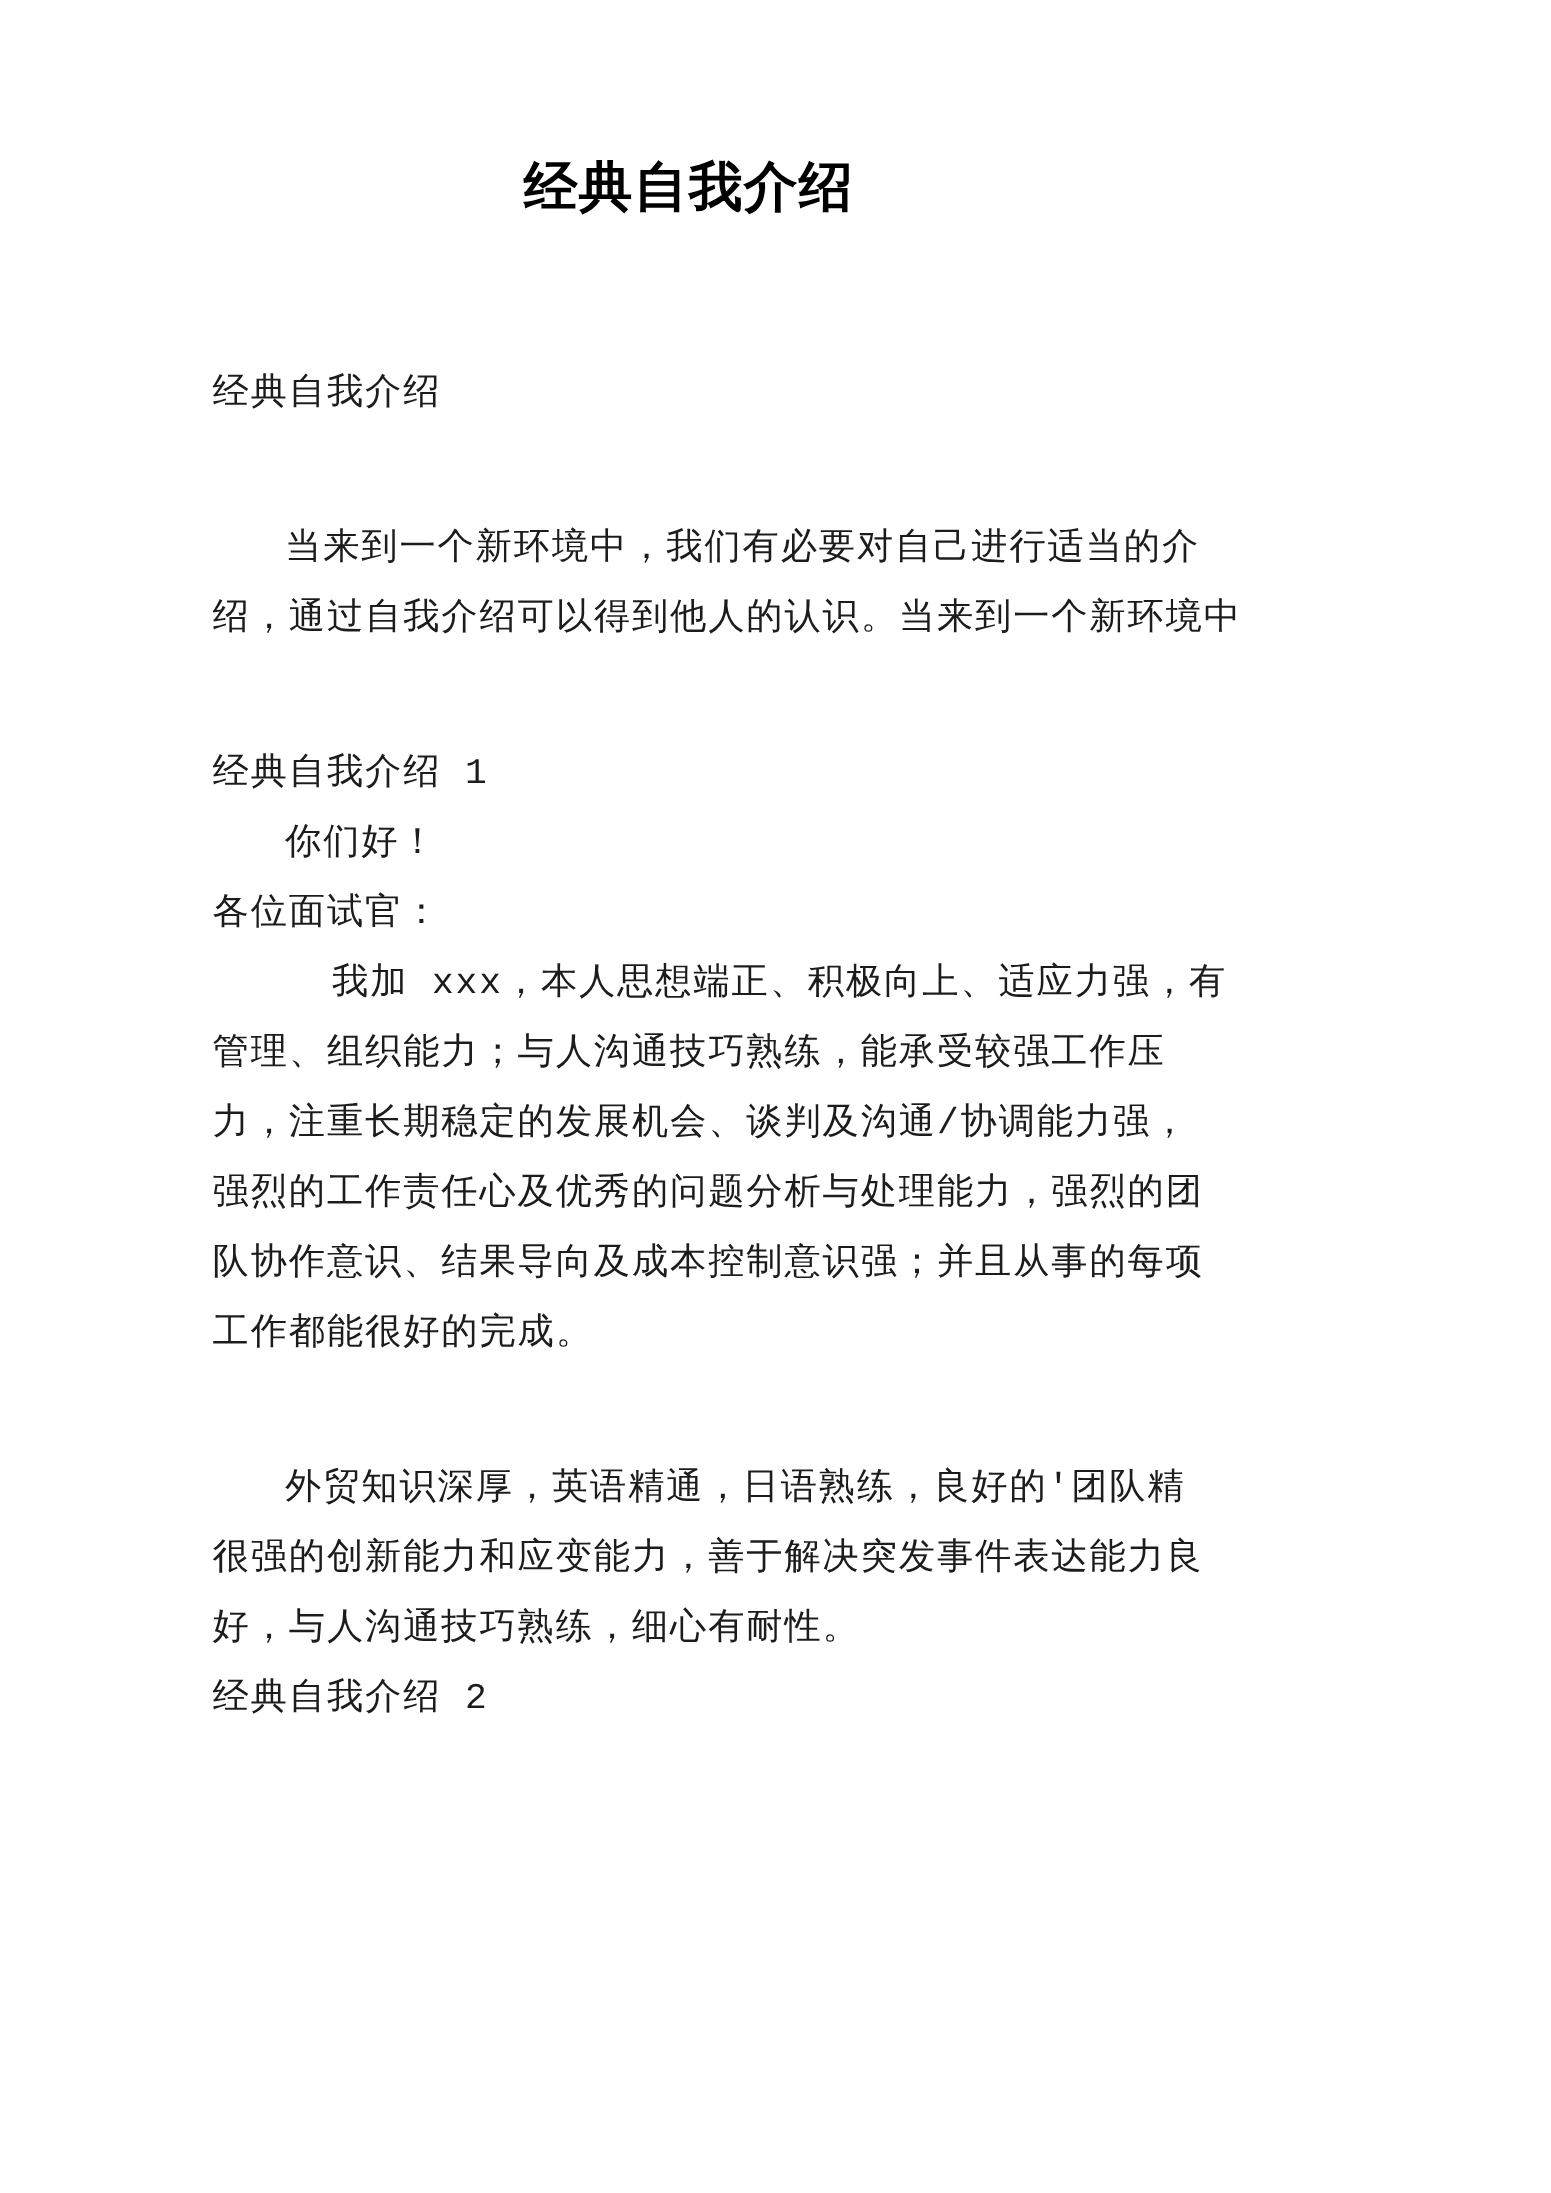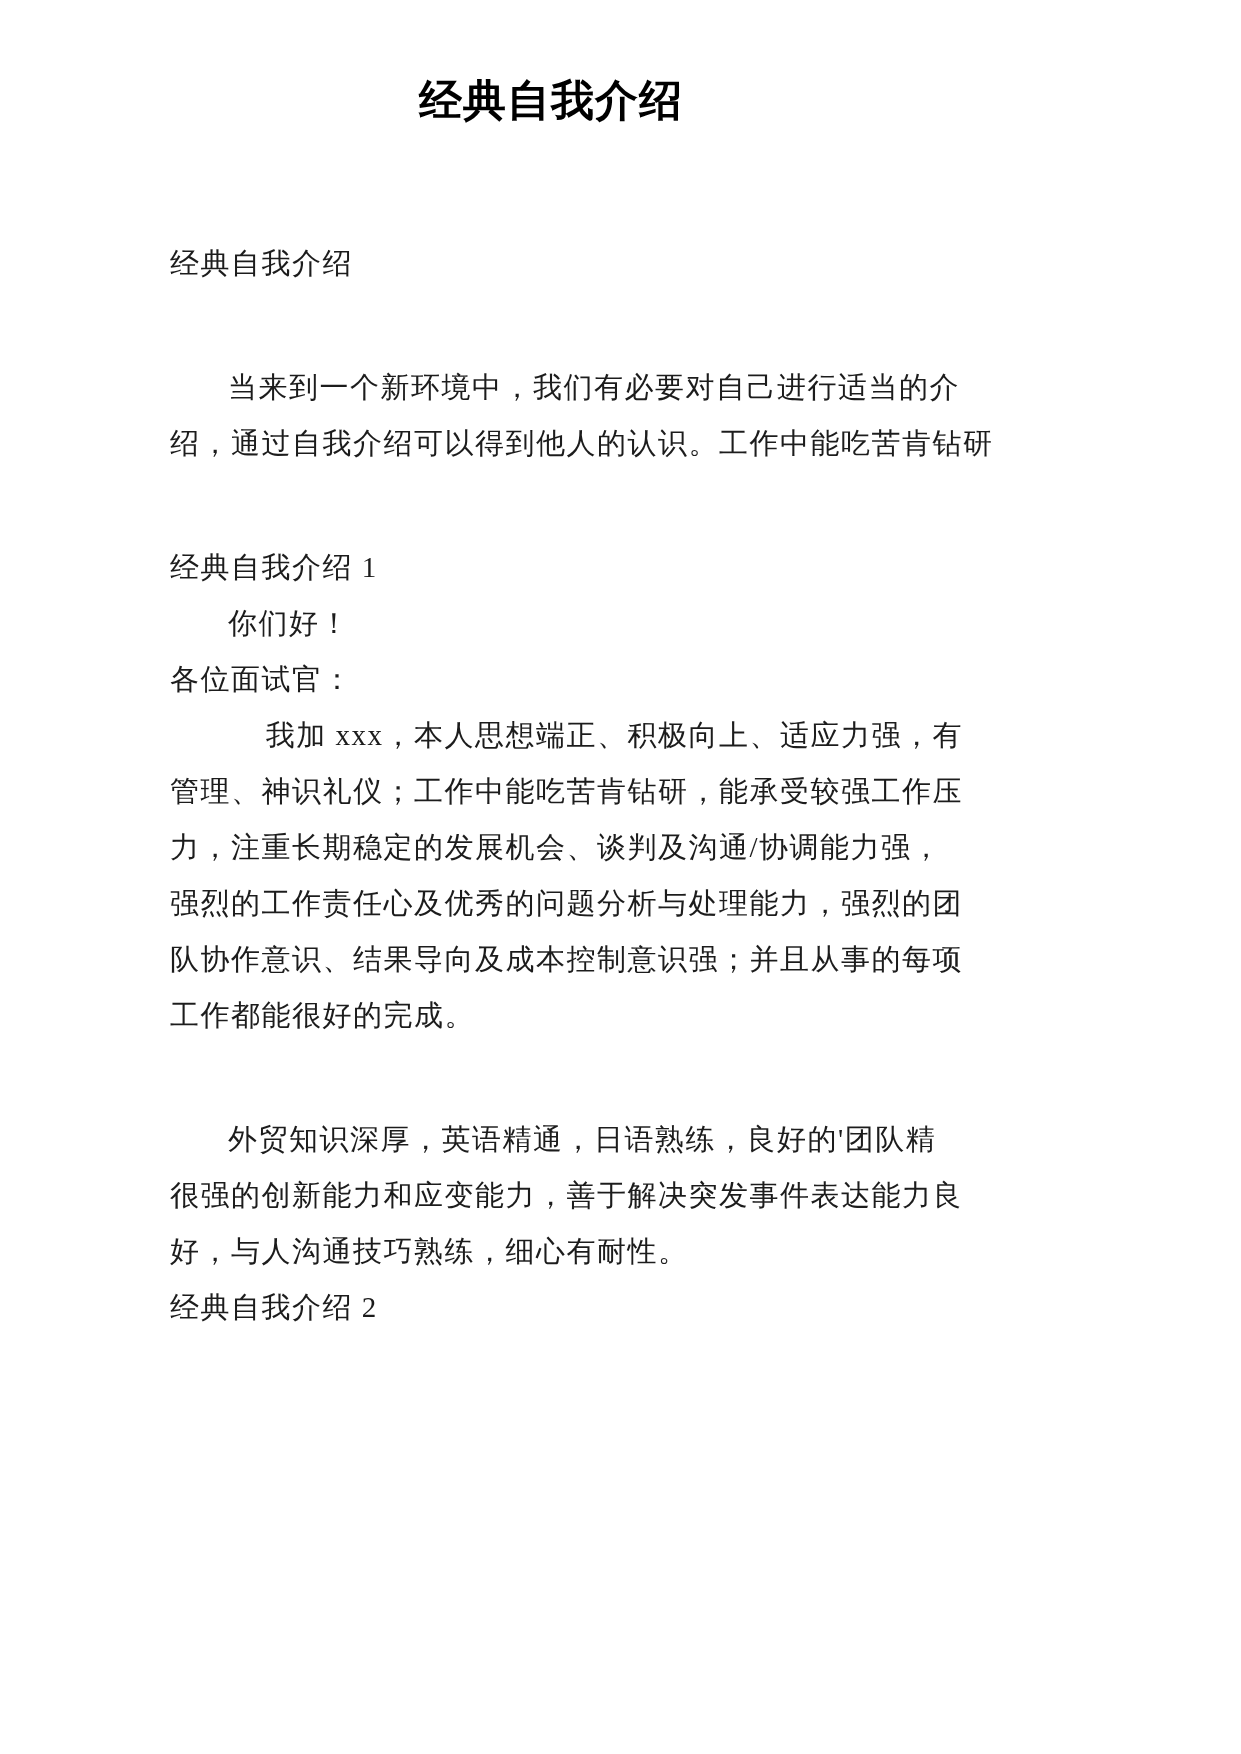--- a/index.html
+++ b/index.html
@@ -6,22 +6,22 @@
     margin: 0;
     padding: 0;
     background: #ffffff;
   }
   .page {
     position: relative;
     width: 1241px;
     height: 1754px;
     background: #ffffff;
     box-sizing: border-box;
-    padding: 66px 309px 0 170px;
-    font-family: Liberation Serif, serif;
+    padding: 118px 309px 0 170px;
+    font-family: Liberation Mono, monospace;
     color: #1c1c1c;
     overflow: hidden;
   }
   .doc-title {
     width: 100%;
     text-align: center;
     font-size: 43px;
     font-weight: bold;
     letter-spacing: 1px;
     line-height: 70px;
@@ -49,29 +49,29 @@
 
 <div class="page">
 
   <div class="doc-title">经典自我介绍</div>
 
   <div class="line">经典自我介绍</div>
 
   <div class="spacer"></div>
 
   <div class="line indent-2">当来到一个新环境中，我们有必要对自己进行适当的介</div>
-  <div class="line">绍，通过自我介绍可以得到他人的认识。工作中能吃苦肯钻研</div>
+  <div class="line">绍，通过自我介绍可以得到他人的认识。当来到一个新环境中</div>
 
   <div class="spacer"></div>
 
   <div class="line">经典自我介绍 1</div>
   <div class="line indent-2">你们好！</div>
   <div class="line">各位面试官：</div>
   <div class="line indent-3">我加 xxx，本人思想端正、积极向上、适应力强，有</div>
-  <div class="line">管理、神识礼仪；工作中能吃苦肯钻研，能承受较强工作压</div>
+  <div class="line">管理、组织能力；与人沟通技巧熟练，能承受较强工作压</div>
   <div class="line">力，注重长期稳定的发展机会、谈判及沟通/协调能力强，</div>
   <div class="line">强烈的工作责任心及优秀的问题分析与处理能力，强烈的团</div>
   <div class="line">队协作意识、结果导向及成本控制意识强；并且从事的每项</div>
   <div class="line">工作都能很好的完成。</div>
 
   <div class="spacer"></div>
 
   <div class="line indent-2">外贸知识深厚，英语精通，日语熟练，良好的'团队精</div>
   <div class="line">很强的创新能力和应变能力，善于解决突发事件表达能力良</div>
   <div class="line">好，与人沟通技巧熟练，细心有耐性。</div>

